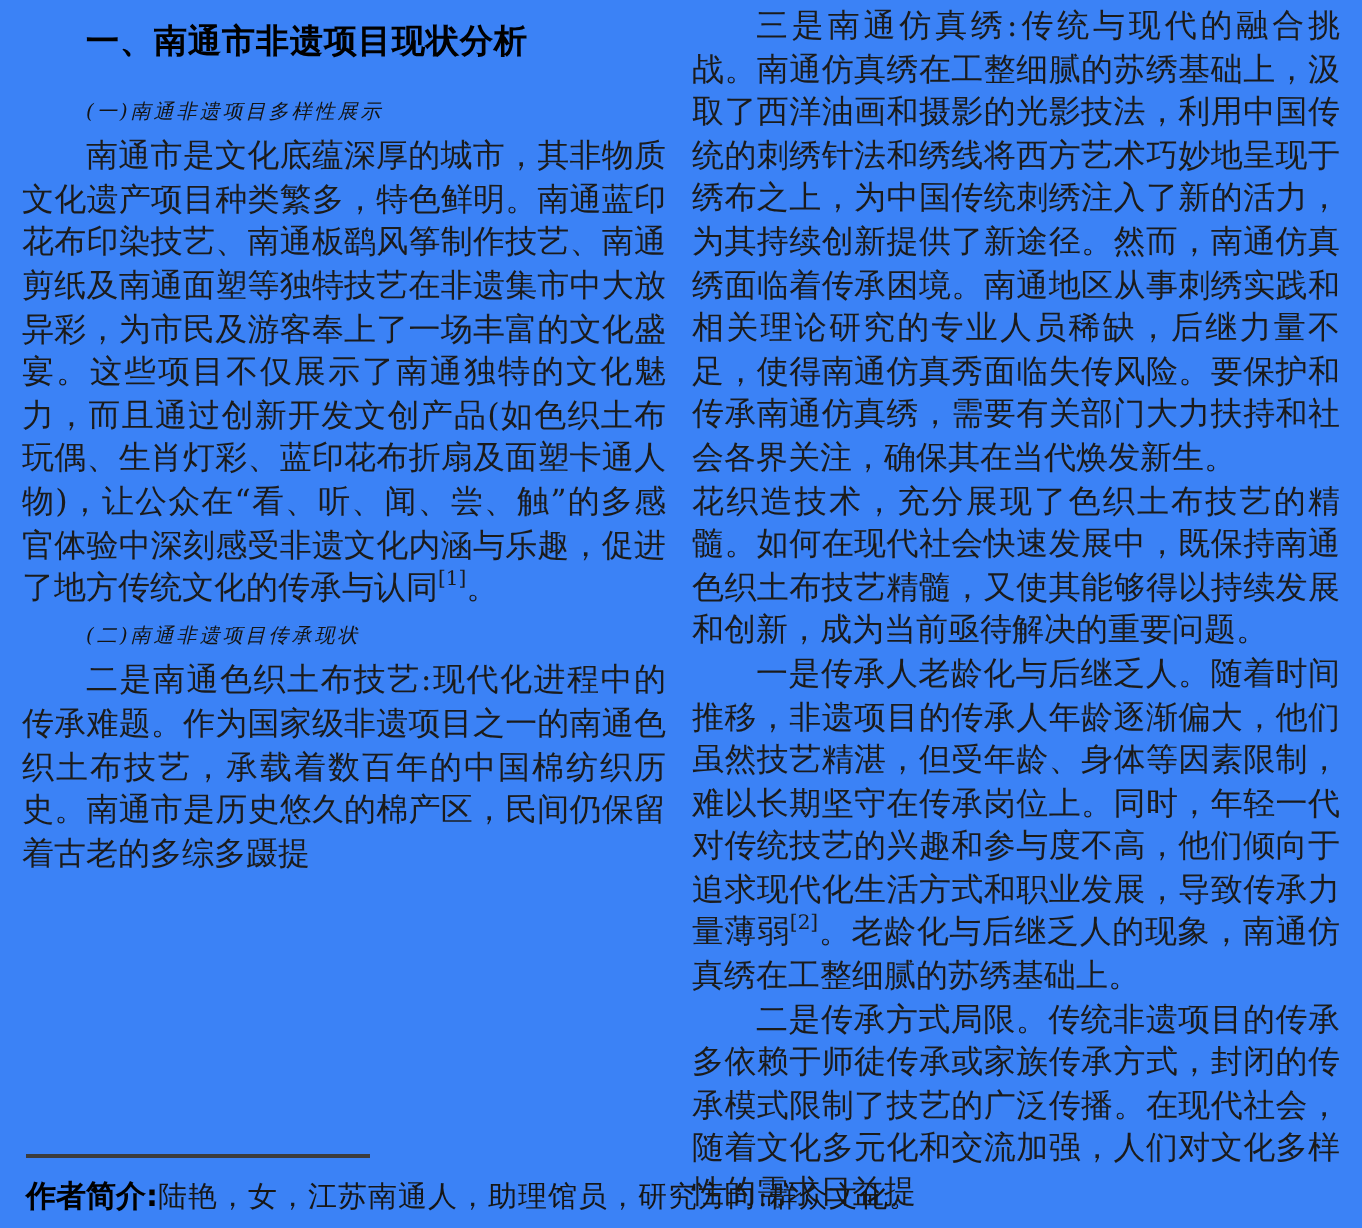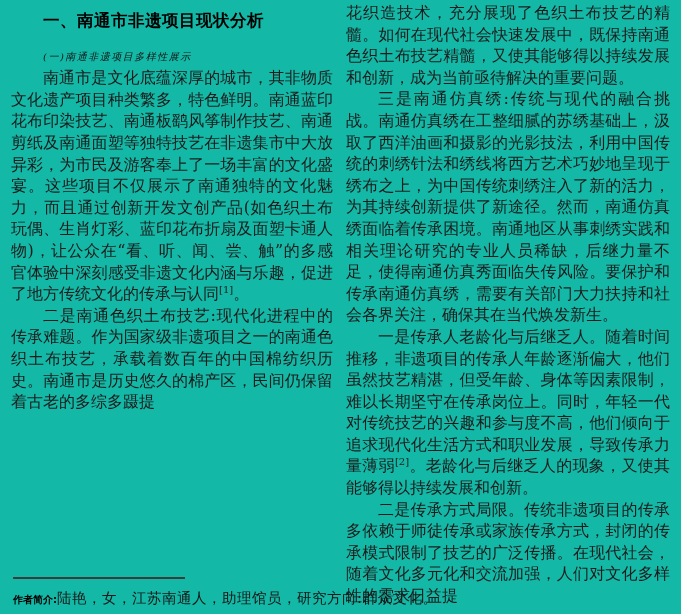--- a/index.html
+++ b/index.html
@@ -4,21 +4,21 @@
 <style>
   html, body {
     margin: 0;
     padding: 0;
     background: #ffffff;
   }
   .page {
     position: relative;
     width: 681px;
     height: 614px;
-    background: #14b8a6;
+    background: #3b82f6;
     color: #1b1b1b;
     font-family: "DejaVu Serif", "Liberation Serif", serif;
     overflow: hidden;
   }
   .col {
     position: absolute;
     top: 0;
   }
   .col-left  { left: 11px;  width: 322px; }
   .col-right { left: 346px; width: 324px; top: 2px; }
@@ -77,52 +77,53 @@
     left: 13px;
     top: 588px;
     width: 658px;
     font-size: 14.5px;
     line-height: 20px;
     white-space: nowrap;
   }
   .footnote-label {
     font-family: "DejaVu Sans", "Liberation Sans", sans-serif;
     font-weight: bold;
-    font-size: 10px;
+    font-size: 15px;
     color: #000000;
   }
   .footnote-text {
     letter-spacing: 0.5px;
     color: #161616;
   }
 </style>
 </head>
 <body>
 
 <div class="page">
 
   <div class="col col-left">
     <h2 class="section-heading">一、南通市非遗项目现状分析</h2>
 
     <h3 class="subheading sub-gap">(一)南通非遗项目多样性展示</h3>
 
     <p class="body-para"><span>南通市是文化底蕴深厚的城市，其非物质文化遗产项目种类繁多，特色鲜明。南通蓝印花布印染技艺、南通板鹞风筝制作技艺、南通剪纸及南通面塑等独特技艺在非遗集市中大放异彩，为市民及游客奉上了一场丰富的文化盛宴。这些项目不仅展示了南通独特的文化魅力，而且通过创新开发文创产品(如色织土布玩偶、生肖灯彩、蓝印花布折扇及面塑卡通人物)，让公众在“看、听、闻、尝、触”的多感官体验中深刻感受非遗文化内涵与乐趣，促进了地方传统文化的传承与认同</span><sup class="ref">[1]</sup><span>。</span></p>
 
+    <h3 class="subheading sub-gap-sm">(二)南通非遗项目传承现状</h3>
 
 
     <p class="body-para">二是南通色织土布技艺:现代化进程中的传承难题。作为国家级非遗项目之一的南通色织土布技艺，承载着数百年的中国棉纺织历史。南通市是历史悠久的棉产区，民间仍保留着古老的多综多蹑提</p>
   </div>
 
   <div class="col col-right">
+    <p class="body-para">三是南通仿真绣:传统与现代的融合挑战。南通仿真绣在工整细腻的苏绣基础上，汲取了西洋油画和摄影的光影技法，利用中国传统的刺绣针法和绣线将西方艺术巧妙地呈现于绣布之上，为中国传统刺绣注入了新的活力，为其持续创新提供了新途径。然而，南通仿真绣面临着传承困境。南通地区从事刺绣实践和相关理论研究的专业人员稀缺，后继力量不足，使得南通仿真秀面临失传风险。要保护和传承南通仿真绣，需要有关部门大力扶持和社会各界关注，确保其在当代焕发新生。</p>
+
     <p class="body-para cont">花织造技术，充分展现了色织土布技艺的精髓。如何在现代社会快速发展中，既保持南通色织土布技艺精髓，又使其能够得以持续发展和创新，成为当前亟待解决的重要问题。</p>
 
-    <p class="body-para">三是南通仿真绣:传统与现代的融合挑战。南通仿真绣在工整细腻的苏绣基础上，汲取了西洋油画和摄影的光影技法，利用中国传统的刺绣针法和绣线将西方艺术巧妙地呈现于绣布之上，为中国传统刺绣注入了新的活力，为其持续创新提供了新途径。然而，南通仿真绣面临着传承困境。南通地区从事刺绣实践和相关理论研究的专业人员稀缺，后继力量不足，使得南通仿真秀面临失传风险。要保护和传承南通仿真绣，需要有关部门大力扶持和社会各界关注，确保其在当代焕发新生。</p>
 
-
-    <p class="body-para"><span>一是传承人老龄化与后继乏人。随着时间推移，非遗项目的传承人年龄逐渐偏大，他们虽然技艺精湛，但受年龄、身体等因素限制，难以长期坚守在传承岗位上。同时，年轻一代对传统技艺的兴趣和参与度不高，他们倾向于追求现代化生活方式和职业发展，导致传承力量薄弱</span><sup class="ref">[2]</sup><span>。老龄化与后继乏人的现象，又使其能够得以持续发展和创新。</span></p>
+    <p class="body-para"><span>一是传承人老龄化与后继乏人。随着时间推移，非遗项目的传承人年龄逐渐偏大，他们虽然技艺精湛，但受年龄、身体等因素限制，难以长期坚守在传承岗位上。同时，年轻一代对传统技艺的兴趣和参与度不高，他们倾向于追求现代化生活方式和职业发展，导致传承力量薄弱</span><sup class="ref">[2]</sup><span>。老龄化与后继乏人的现象，南通仿真绣在工整细腻的苏绣基础上。</span></p>
 
     <p class="body-para">二是传承方式局限。传统非遗项目的传承多依赖于师徒传承或家族传承方式，封闭的传承模式限制了技艺的广泛传播。在现代社会，随着文化多元化和交流加强，人们对文化多样性的需求日益提</p>
   </div>
 
   <div class="footnote-rule"></div>
 
   <div class="footnote">
     <span class="footnote-label">作者简介:</span><span class="footnote-text">陆艳，女，江苏南通人，助理馆员，研究方向:群众文化。</span>
   </div>
 

